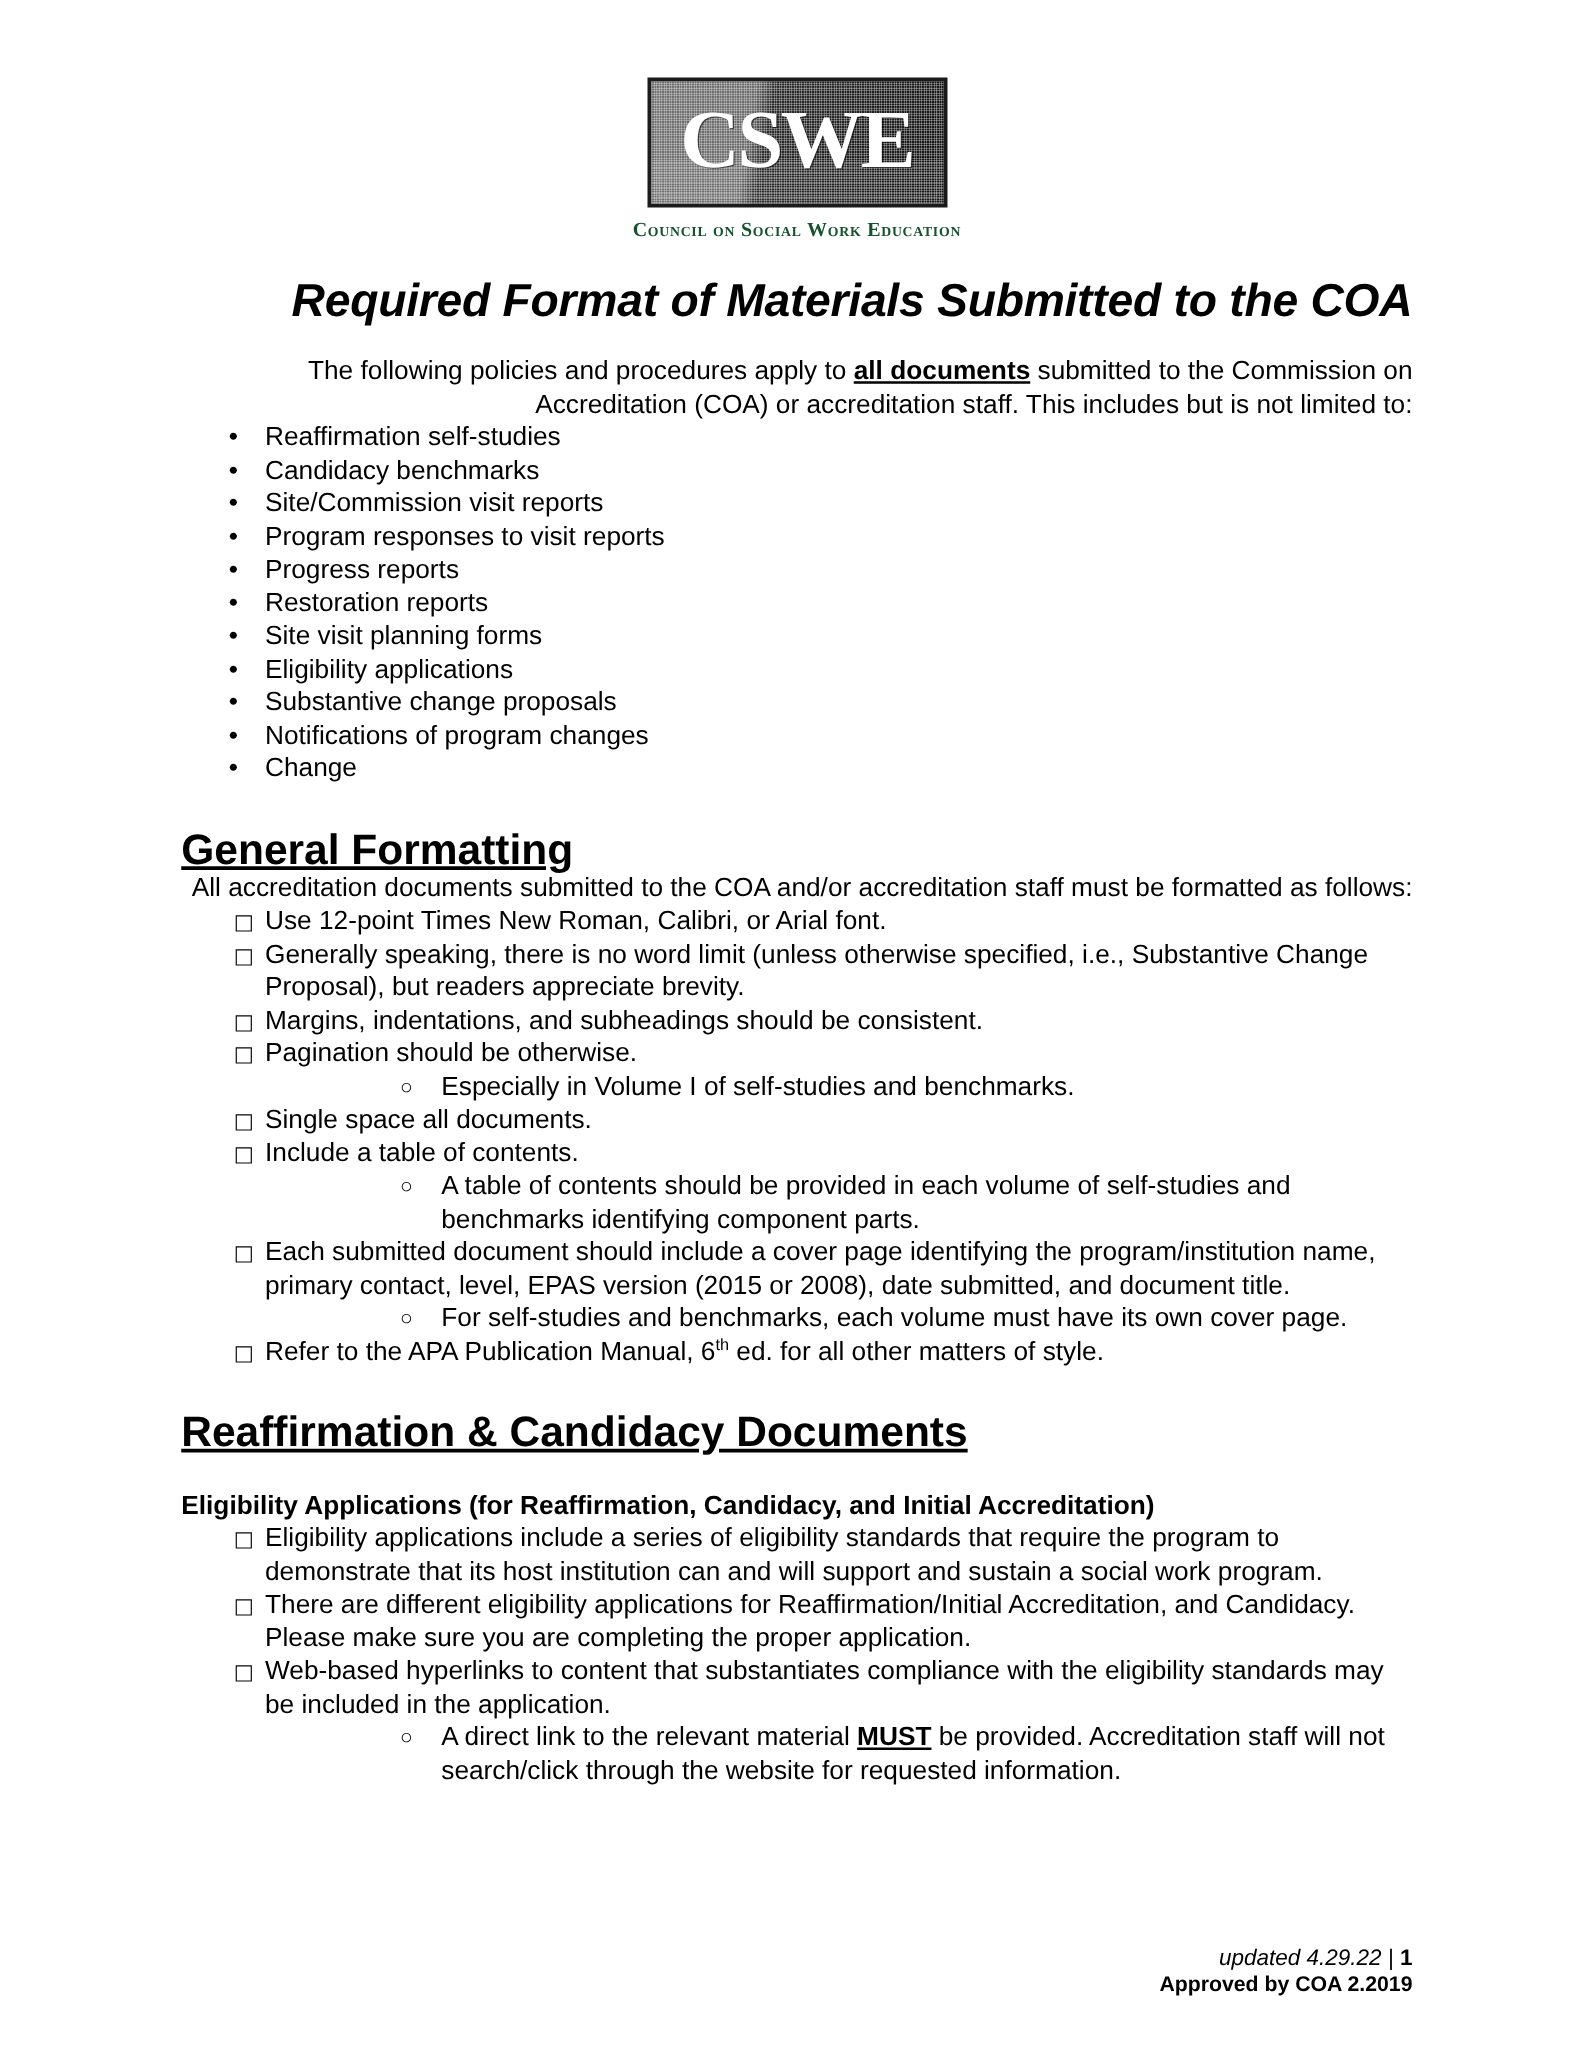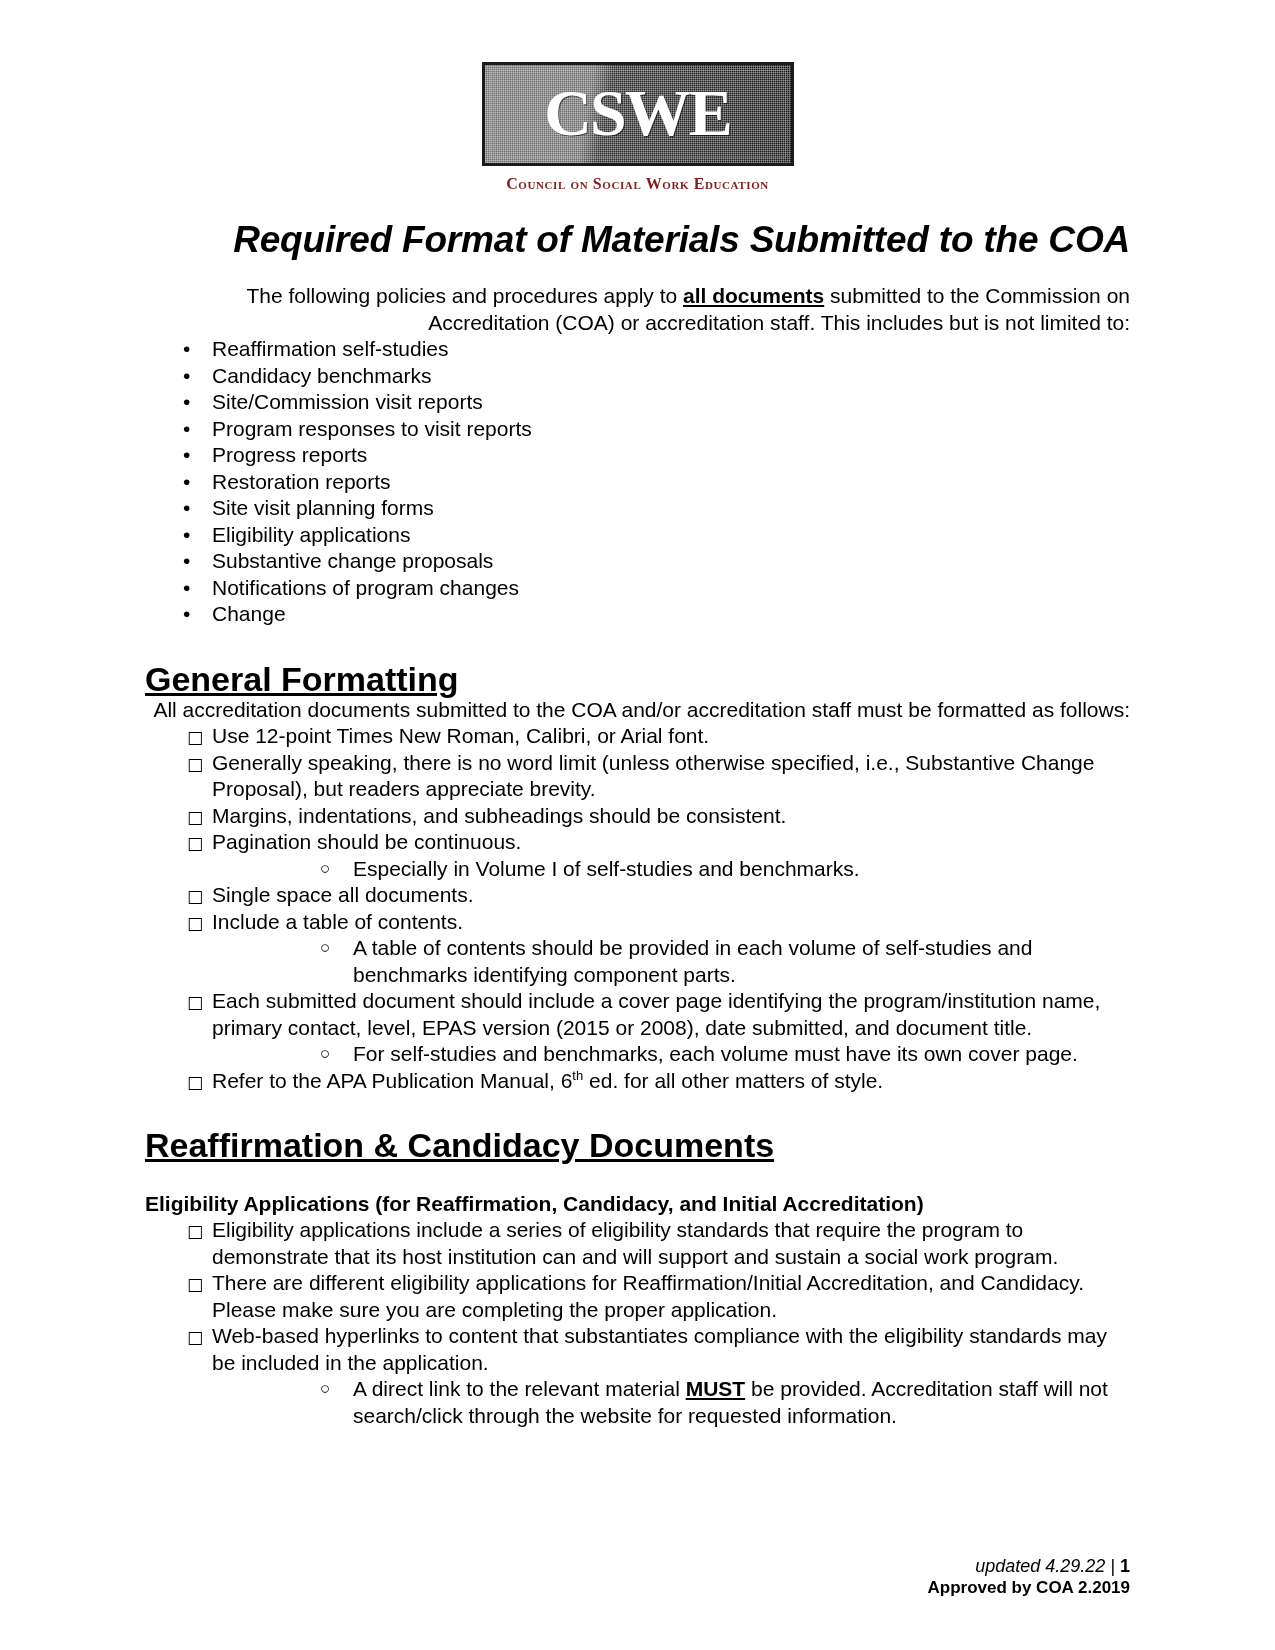--- a/index.html
+++ b/index.html
@@ -25,21 +25,21 @@
   }
 
   
   .logo-wrap {
     width: 100%;
     text-align: center;
     padding-top: 62px;
   }
   .logo-box {
     display: inline-block;
-    width: 312px;
+    width: 240px;
     height: 104px;
     border: 3px solid #1b1b1b;
     background:
       repeating-linear-gradient(0deg, rgba(255,255,255,0.30) 0 1px, rgba(0,0,0,0) 1px 2px),
       repeating-linear-gradient(90deg, rgba(255,255,255,0.30) 0 1px, rgba(0,0,0,0) 1px 2px),
       linear-gradient(100deg, #6e6e6e 0%, #6a6a6a 34%, #2a2a2a 40%, #141414 100%);
     position: relative;
     box-sizing: border-box;
   }
   .logo-inner {
@@ -57,21 +57,21 @@
     font-weight: 700;
     color: #ffffff;
     letter-spacing: -2px;
     text-shadow: 1px 1px 0 rgba(0,0,0,0.55);
   }
   .logo-sub {
     margin-top: 5px;
     font-family: "Liberation Serif", serif;
     font-size: 16px;
     letter-spacing: 0.6px;
-    color: #7f1d1d;
+    color: #14532d;
     font-variant: small-caps;
     font-weight: 600;
     white-space: nowrap;
   }
 
   
   h1.doc-title {
     margin: 26px 0 22px 0;
     text-align: right;
     font-size: 37px;
@@ -220,21 +220,21 @@
     </ul>
 
   <div class="section-wrap">
     <h2 class="section">General Formatting</h2>
   </div>
   <p class="body italic">All accreditation documents submitted to the COA and/or accreditation staff must be formatted as follows:</p>
   <ul class="lvl2" id="gf-list">
       <li><span class="mk">□</span><span>Use 12-point Times New Roman, Calibri, or Arial font.</span></li>
       <li><span class="mk">□</span><span>Generally speaking, there is no word limit (unless otherwise specified, i.e., Substantive Change Proposal), but readers appreciate brevity.</span></li>
       <li><span class="mk">□</span><span>Margins, indentations, and subheadings should be consistent.</span></li>
-      <li><span class="mk">□</span><span>Pagination should be continuous.</span><ul class="lvl3">
+      <li><span class="mk">□</span><span>Pagination should be otherwise.</span><ul class="lvl3">
           <li><span class="mk">○</span><span>Especially in Volume I of self-studies and benchmarks.</span></li>
         </ul></li>
       <li><span class="mk">□</span><span>Single space all documents.</span></li>
       <li><span class="mk">□</span><span>Include a table of contents.</span><ul class="lvl3">
           <li><span class="mk">○</span><span>A table of contents should be provided in each volume of self-studies and benchmarks identifying component parts.</span></li>
         </ul></li>
       <li><span class="mk">□</span><span>Each submitted document should include a cover page identifying the program/institution name, primary contact, level, EPAS version (2015 or 2008), date submitted, and document title.</span><ul class="lvl3">
           <li><span class="mk">○</span><span>For self-studies and benchmarks, each volume must have its own cover page.</span></li>
         </ul></li>
       <li><span class="mk">□</span><span>Refer to the APA Publication Manual, 6</span><sup>th</sup><span> ed. for all other matters of style.</span></li>

